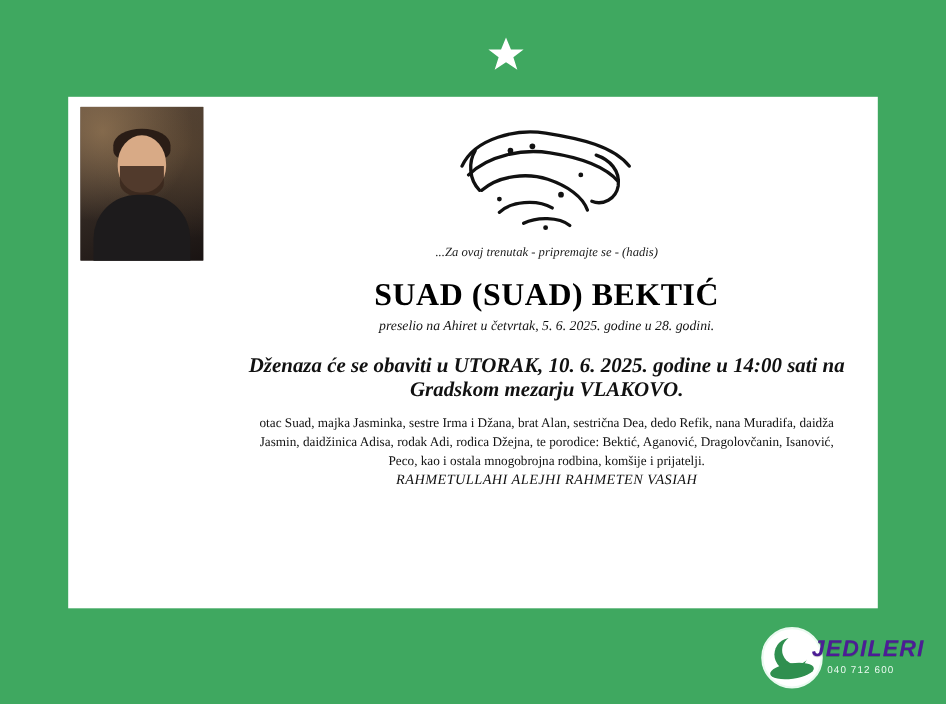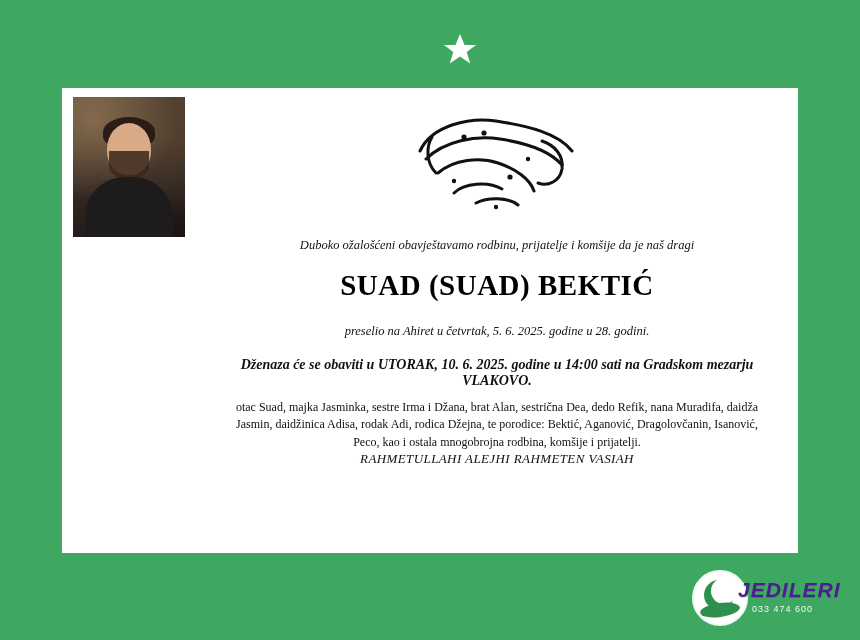--- a/index.html
+++ b/index.html
@@ -132,26 +132,26 @@
   .name {
     font-size: 29px;
     font-weight: bold;
     letter-spacing: 0.5px;
     margin-top: 16px;
     color: #000;
   }
   .passed {
     font-style: italic;
     font-size: 12.5px;
-    margin-top: 22px;
+    margin-top: 4px;
   }
   .funeral {
     font-style: italic;
     font-weight: bold;
-    font-size: 14px;
+    font-size: 19px;
     margin-top: 18px;
     font-family: Liberation Serif, serif;
   }
   .mourners-title {
     font-style: italic;
     font-weight: bold;
     font-size: 13px;
     letter-spacing: 2px;
     margin-top: 18px;
   }
@@ -281,22 +281,22 @@
             <circle cx="72" cy="30" r="2.6"></circle>
             <circle cx="92" cy="26" r="2.6"></circle>
             <circle cx="118" cy="70" r="2.6"></circle>
             <circle cx="62" cy="74" r="2.2"></circle>
             <circle cx="136" cy="52" r="2.2"></circle>
             <circle cx="104" cy="100" r="2.2"></circle>
           </g>
         </svg>
       </div>
 
-
-      <div class="intro">Duboko ožalošćeni obavještavamo rodbinu, prijatelje i komšije da je naš dragi</div>
+      <div class="hadith">...Za ovaj trenutak - pripremajte se - (hadis)</div>
+
 
       <div class="name">SUAD (SUAD) BEKTIĆ</div>
 
       <div class="passed">preselio na Ahiret u četvrtak, 5. 6. 2025. godine u 28. godini.</div>
 
       <div class="funeral">Dženaza će se obaviti u UTORAK, 10. 6. 2025. godine u 14:00 sati na Gradskom mezarju VLAKOVO.</div>
 
 
       <div class="mourners-body">otac Suad, majka Jasminka, sestre Irma i Džana, brat Alan, sestrična Dea, dedo Refik, nana Muradifa, daidža Jasmin, daidžinica Adisa, rodak Adi, rodica Džejna, te porodice: Bektić, Aganović, Dragolovčanin, Isanović, Peco, kao i ostala mnogobrojna rodbina, komšije i prijatelji.</div>
 
@@ -307,16 +307,16 @@
   </div>
 
   <div class="logo">
     <div class="badge">
       <div class="inner"></div>
       <div class="c1"></div>
       <div class="c2"></div>
       <div class="swoosh"></div>
     </div>
     <div class="word">JEDILERI</div>
-    <div class="phone">033 474 600</div>
+    <div class="phone">040 712 600</div>
   </div>
 
 </div>
 
 </body></html>

